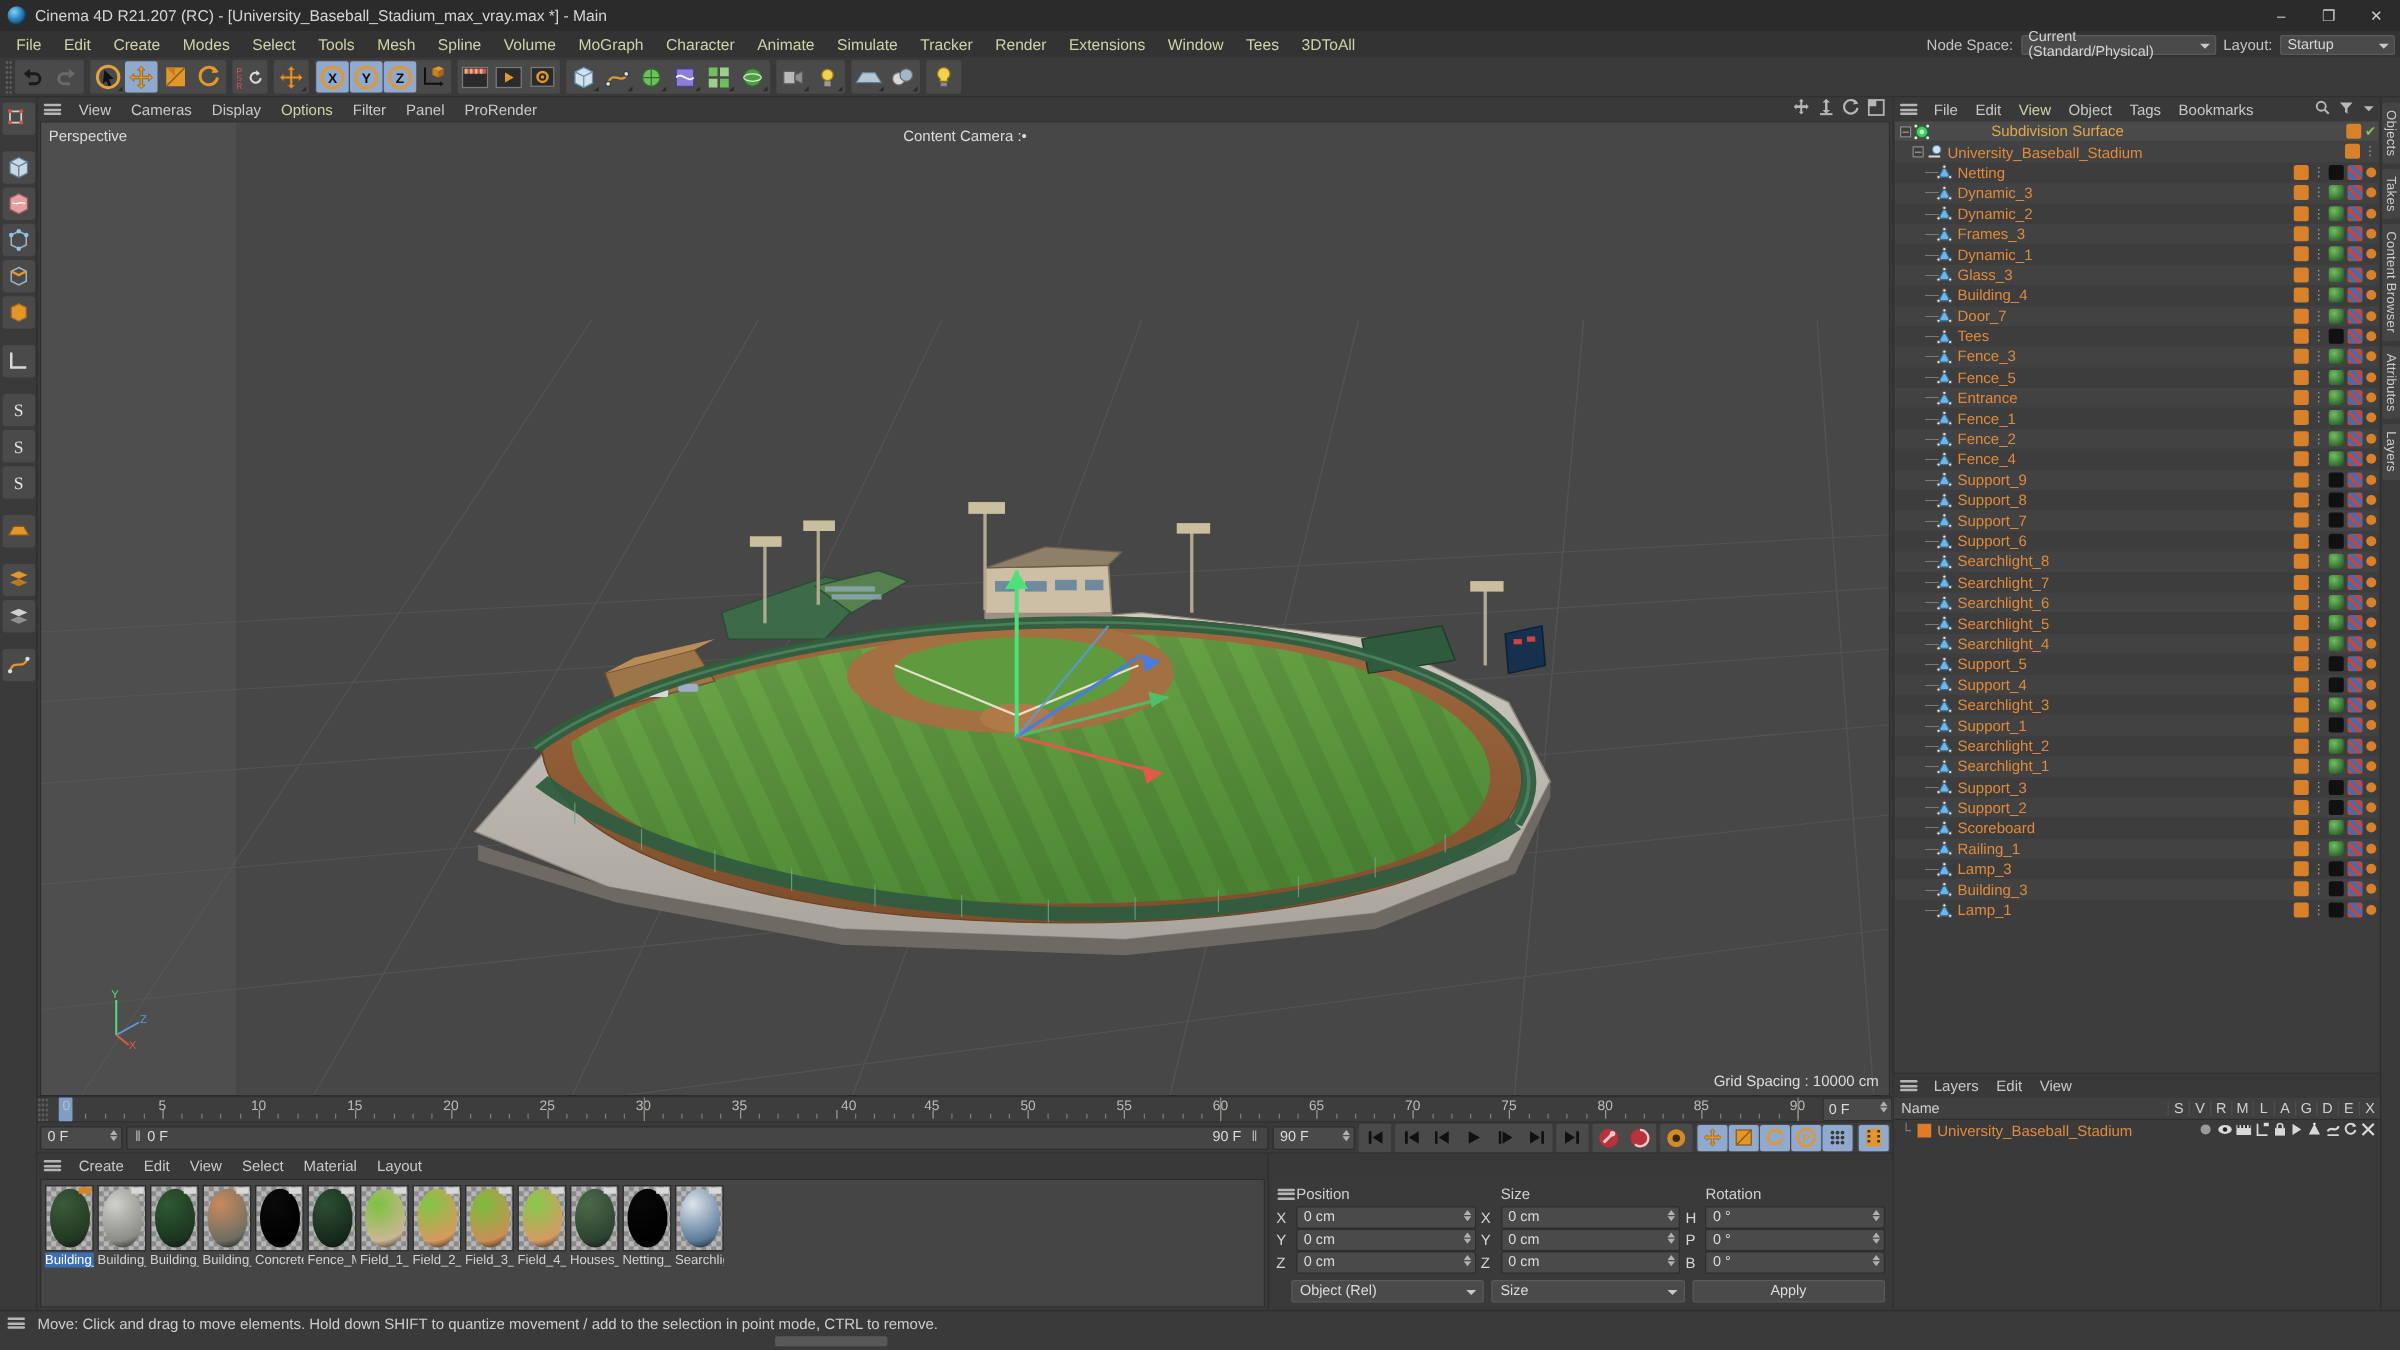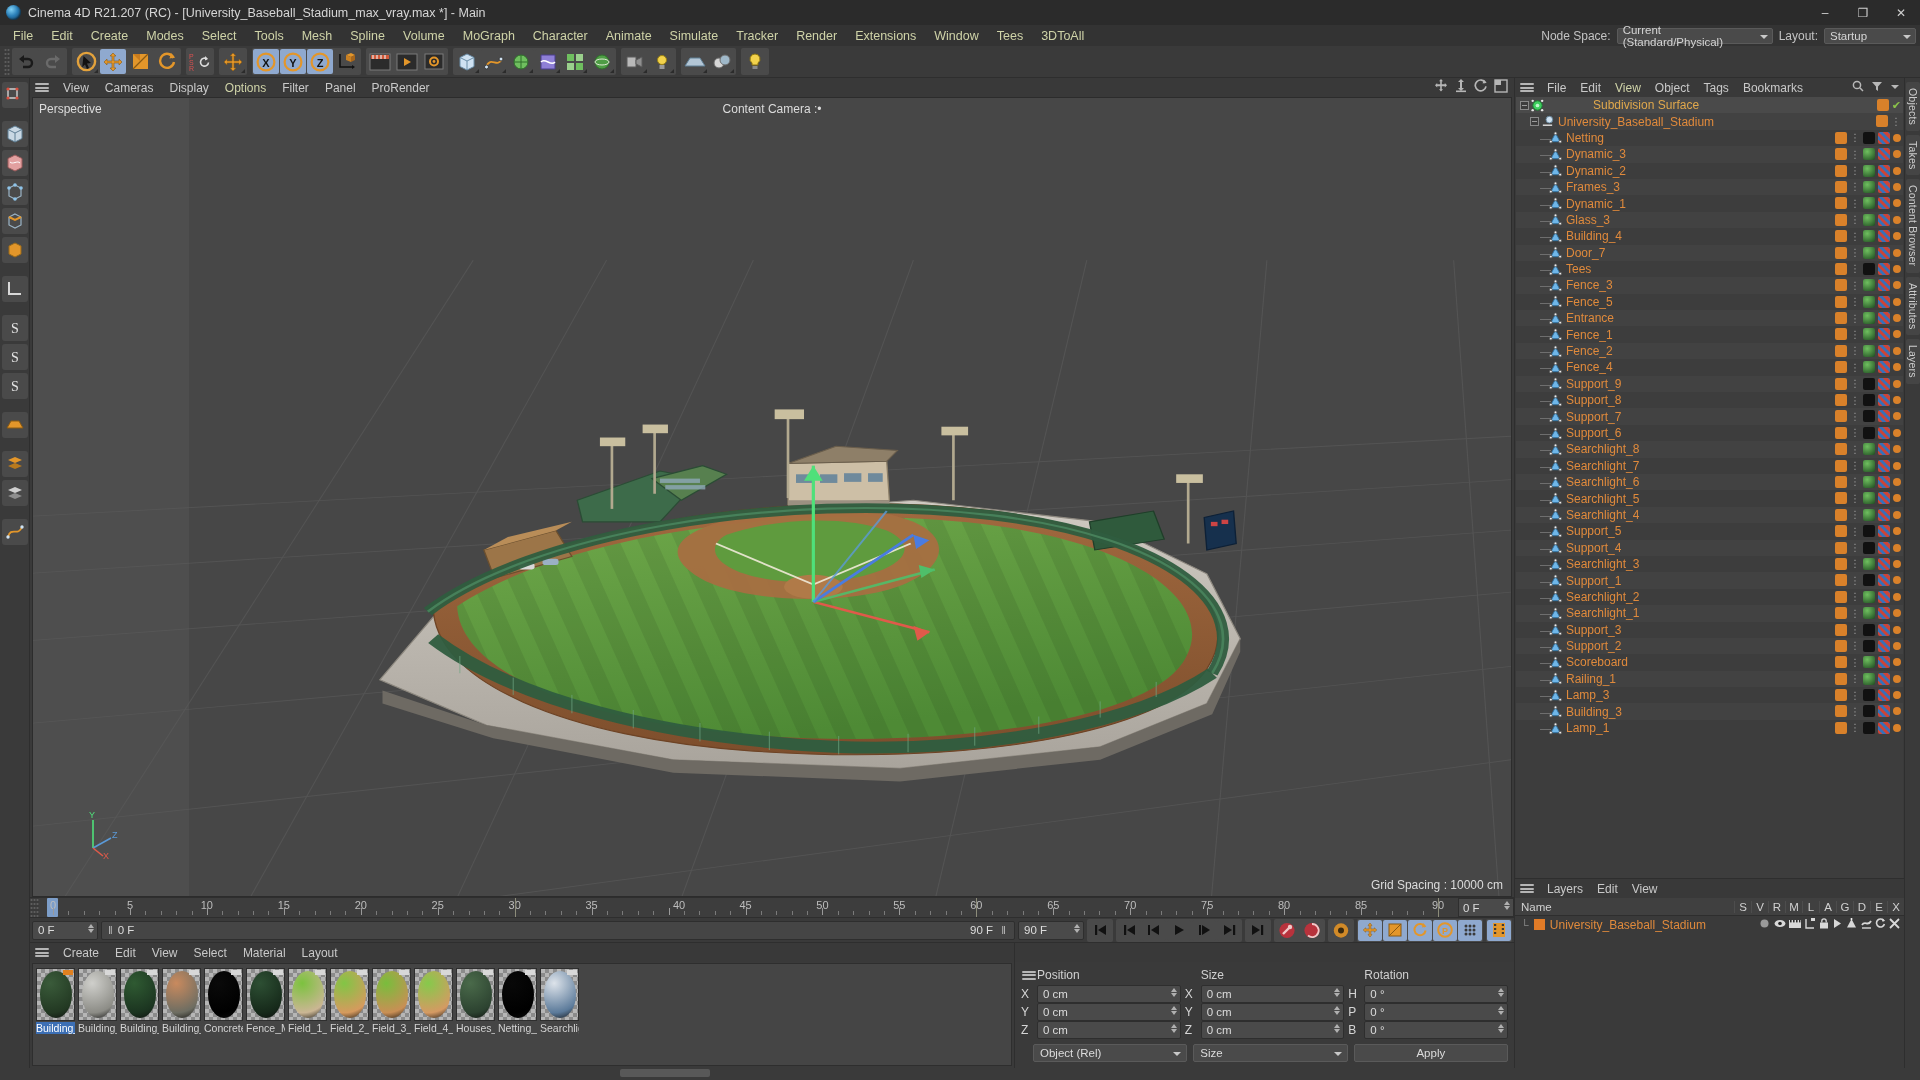--- a/index.html
+++ b/index.html
@@ -2183,16 +2183,24 @@
       <div id="sidetabs">
           <div class="vtab" style="margin-bottom: 4px;">Objects</div>
           <div class="vtab" style="margin-bottom: 4px;">Takes</div>
           <div class="vtab" style="margin-bottom: 4px;">Content Browser</div>
           <div class="vtab" style="margin-bottom: 4px;">Attributes</div>
           <div class="vtab" style="margin-bottom: 4px;">Layers</div>
         </div>
     </div>
   </div>
 
+  <div class="statusbar">
+    <div class="hamburger" style="margin-right:2px">
+        <i></i>
+        <i></i>
+        <i></i>
+      </div>
+    <div class="txt">Move: Click and drag to move elements. Hold down SHIFT to quantize movement / add to the selection in point mode, CTRL to remove.</div>
+  </div>
   <div class="bottomstrip">
     <div class="pill"></div>
   </div>
 </div>
 
 </body></html>

